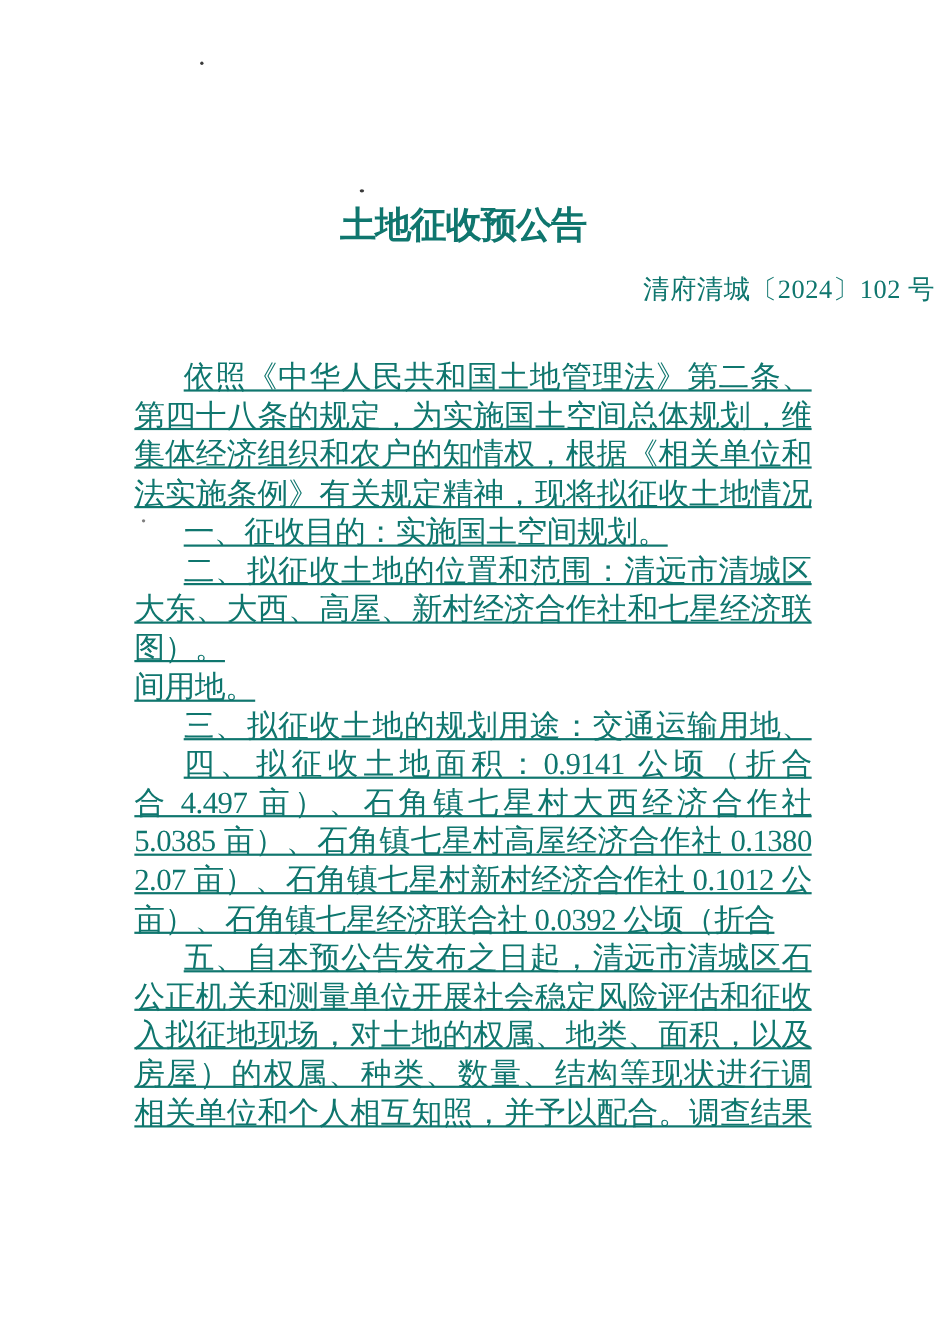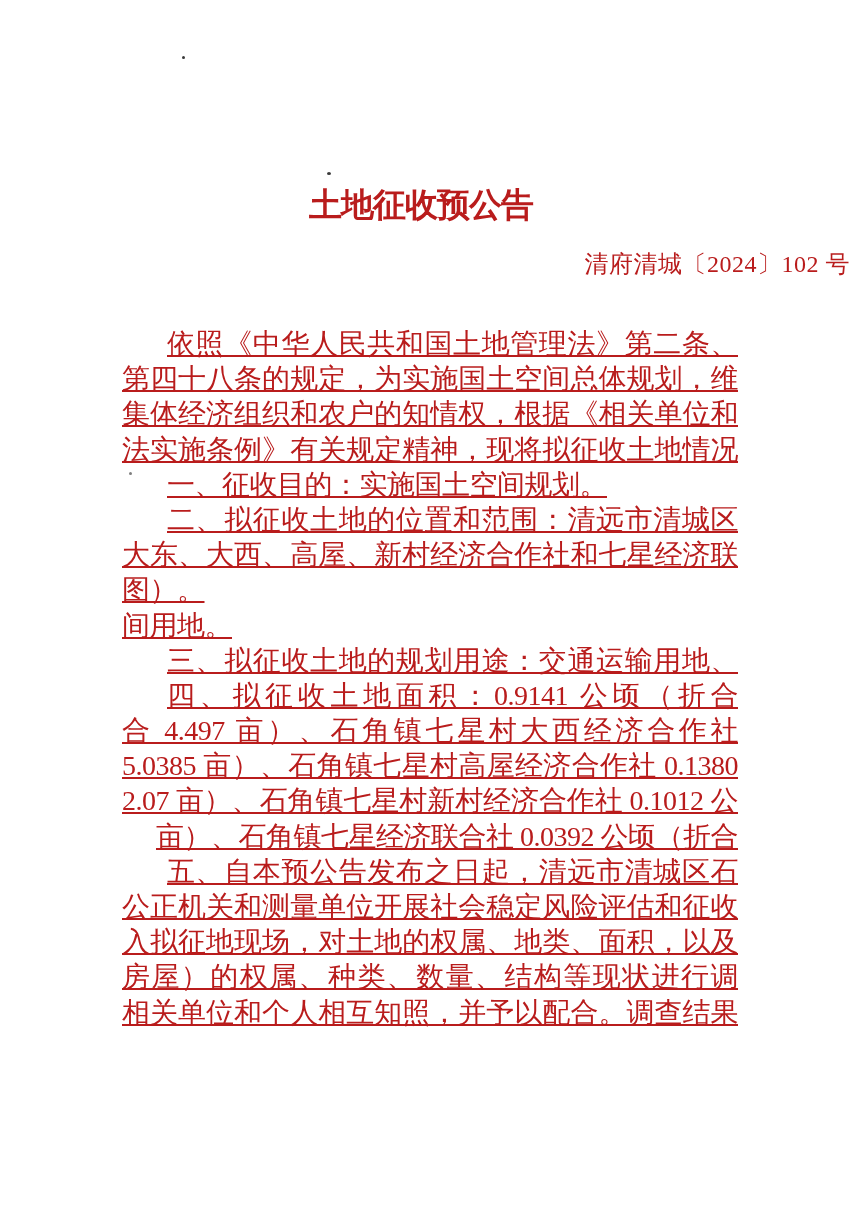--- a/index.html
+++ b/index.html
@@ -3,21 +3,21 @@
 <meta charset="utf-8">
 <style>
   html, body { margin: 0; padding: 0; background: #ffffff; }
   .page {
     position: relative;
     width: 850px;
     height: 1221px;
     background: #ffffff;
     overflow: hidden;
     font-family: "Liberation Serif", "DejaVu Serif", serif;
-    color: #b91c1c;
+    color: #0f766e;
   }
   .title {
     position: absolute;
     left: 0; right: 8px;
     top: 160px;
     text-align: center;
     font-size: 33px;
     line-height: 46px;
     font-weight: 700;
     letter-spacing: -1px;
@@ -43,21 +43,21 @@
     line-height: 35.2px;
     font-size: 28px;
     letter-spacing: -0.5px;
     text-align: justify;
     text-align-last: justify;
     text-justify: inter-ideograph;
     overflow: hidden;
     text-decoration: underline;
   }
   .ln.short {
-    text-align: right;
+    text-align: left;
     text-align-last: left;
   }
   .ln.ind { padding-left: 45px; }
   .speck {
     position: absolute;
     width: 3px; height: 3px;
     background: #3a3a3a;
     border-radius: 50%;
   }
   .speck.s1 { left: 182px; top: 56px; }

